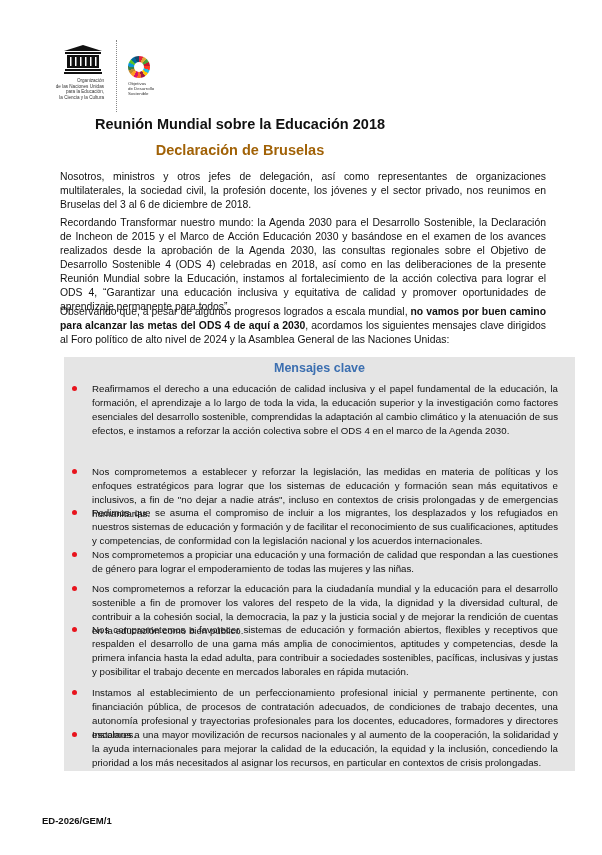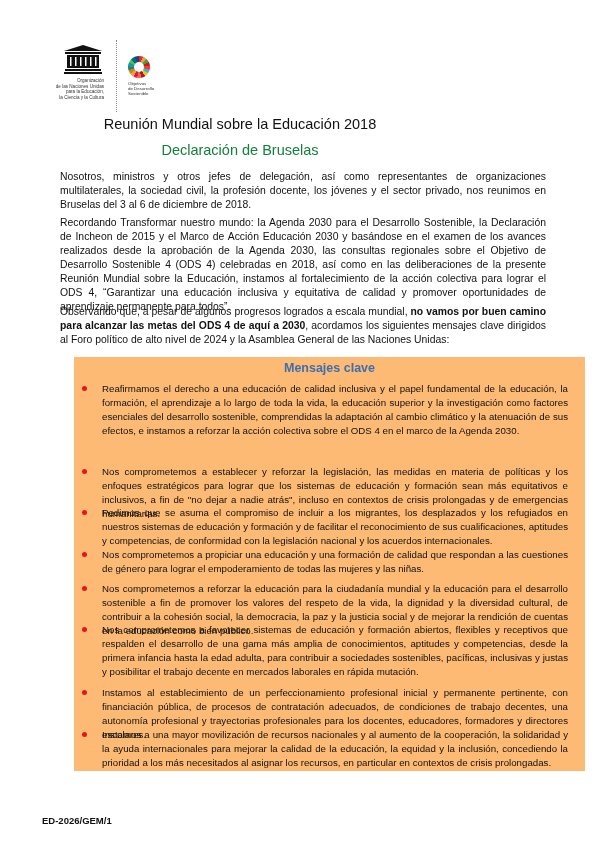--- a/index.html
+++ b/index.html
@@ -13,31 +13,31 @@
   .temple { position:absolute; left:28px; top:5px; width:38px; height:30px; }
   .unesco-text { position:absolute; left:0; top:38px; width:68px; font-size:4.6px; line-height:5.5px; text-align:right; color:#333; }
   .vdivider { position:absolute; left:80px; top:0; height:72px; border-left:1px dotted #888; }
   .sdg { position:absolute; left:92px; top:16px; width:46px; }
   .sdg-wheel { width:22px; height:22px; border-radius:50%;
       background: conic-gradient(#e5243b 0 21deg,#dda63a 21deg 42deg,#4c9f38 42deg 63deg,#c5192d 63deg 84deg,#ff3a21 84deg 105deg,#26bde2 105deg 126deg,#fcc30b 126deg 147deg,#a21942 147deg 168deg,#fd6925 168deg 189deg,#dd1367 189deg 210deg,#fd9d24 210deg 231deg,#bf8b2e 231deg 252deg,#3f7e44 252deg 273deg,#0a97d9 273deg 294deg,#56c02b 294deg 315deg,#00689d 315deg 336deg,#19486a 336deg 360deg);
       position:relative; }
   .sdg-wheel::after { content:""; position:absolute; left:6px; top:6px; width:10px; height:10px; border-radius:50%; background:#fff; }
   .sdg-text { font-size:4.4px; line-height:5.2px; color:#333; margin-top:3px; }
 
-  .title { position:absolute; left:0; width:480px; text-align:center; font-weight:normal; }
+  .title { position:absolute; left:0; width:480px; text-align:center; font-weight:bold; }
   .title-main { top:116px; font-size:14.5px; color:#111; }
-  .title-sub { top:142px; font-size:14.5px; color:#15803d; }
+  .title-sub { top:142px; font-size:14.5px; color:#a16207; }
 
   .para { position:absolute; left:60px; width:486px; font-size:10.4px; line-height:14px; text-align:justify; color:#111; }
   .p1 { top:170px; }
   .p2 { top:216px; }
   .p3 { top:305px; }
   .para b { font-weight:bold; }
 
-  .box { position:absolute; left:74px; top:357px; width:511px; height:414px; background:#fdba74; }
+  .box { position:absolute; left:64px; top:357px; width:511px; height:414px; background:#e5e5e5; }
   .box-title { position:absolute; left:0; top:4px; width:100%; text-align:center; font-size:12.5px; font-weight:bold; color:#3c6fb0; }
   .item { position:absolute; left:28px; width:466px; font-size:9.7px; line-height:14px; text-align:justify; color:#111; }
   .bullet { position:absolute; left:-20px; top:4px; width:5px; height:5px; border-radius:50%; background:#e8141d; }
 
   .footer-code { position:absolute; left:42px; top:815px; font-size:9.5px; font-weight:bold; color:#111; }
 </style>
 </head>
 <body>
 
 <div class="page">

